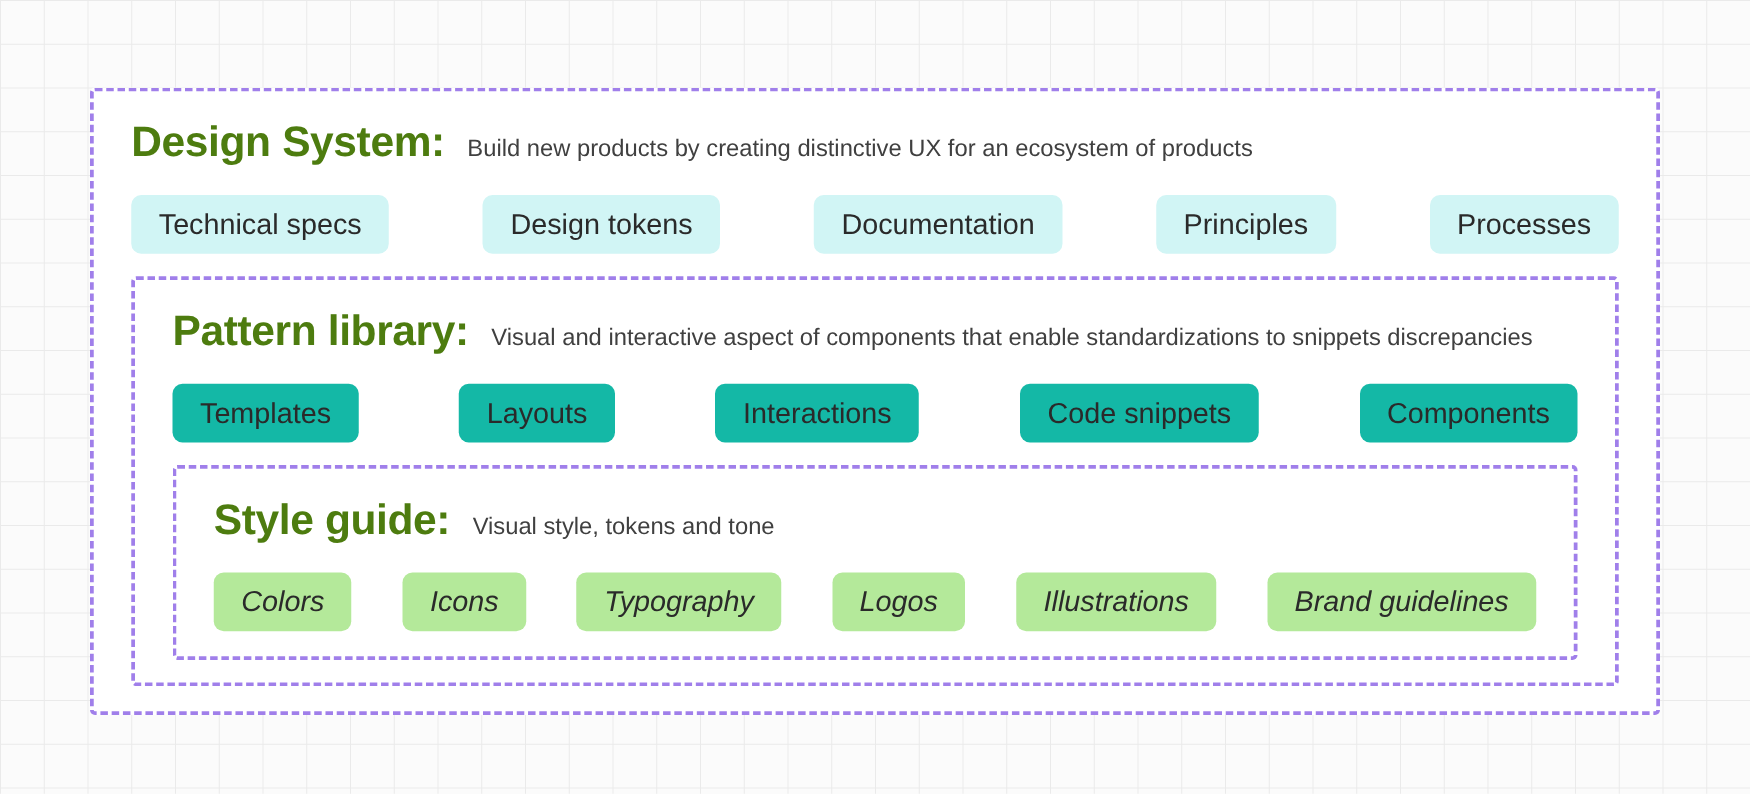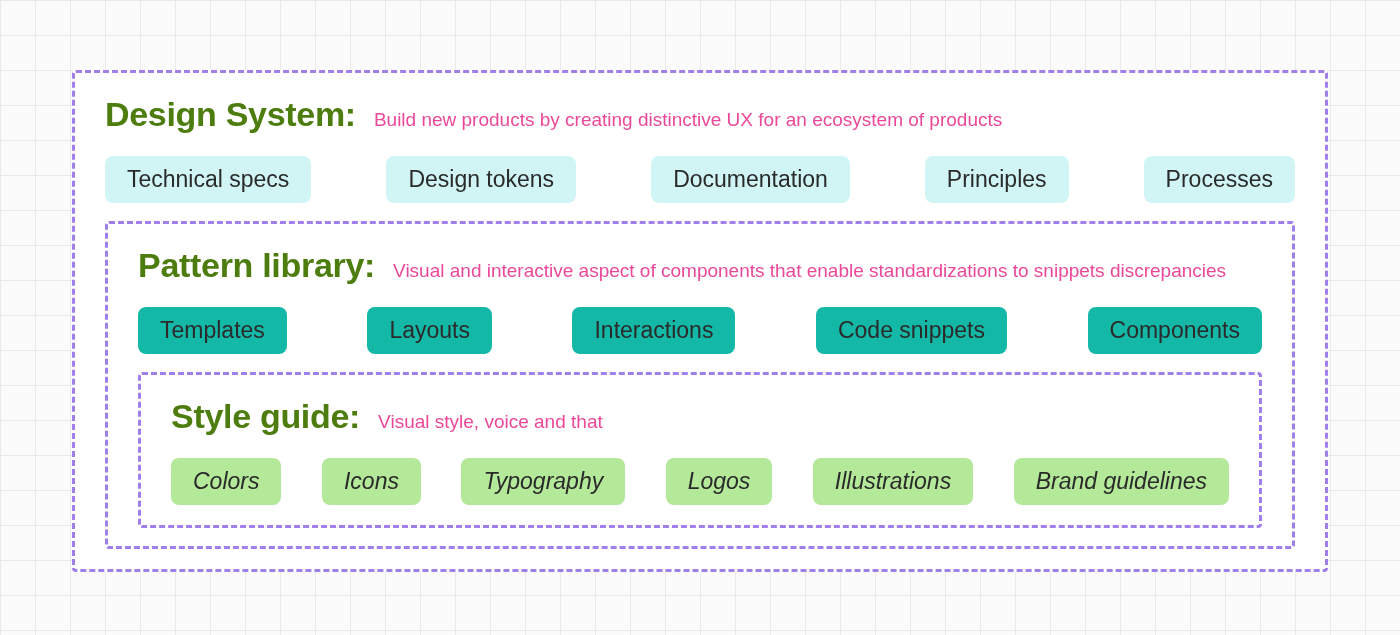--- a/index.html
+++ b/index.html
@@ -33,21 +33,21 @@
     margin-bottom: 22px;
   }
   .heading-row h2 {
     font-size: 34px;
     font-weight: 700;
     letter-spacing: -0.3px;
     color: #4d7c0f;
   }
   .heading-row .desc {
     font-size: 19px;
-    color: #ec4899;
+    color: #404040;
     font-weight: 400;
   }
 
   .chips {
     display: flex;
     flex-wrap: wrap;
     gap: 40px;
     row-gap: 14px;
     justify-content: space-between;
   }
@@ -88,21 +88,21 @@
       <span class="chip chip-pink">Templates</span>
       <span class="chip chip-pink">Layouts</span>
       <span class="chip chip-pink">Interactions</span>
       <span class="chip chip-pink">Code snippets</span>
       <span class="chip chip-pink">Components</span>
     </div>
 
     <div class="box style">
       <div class="heading-row">
         <h2>Style guide:</h2>
-        <span class="desc">Visual style, voice and that</span>
+        <span class="desc">Visual style, tokens and tone</span>
       </div>
       <div class="chips">
         <span class="chip chip-green">Colors</span>
         <span class="chip chip-green">Icons</span>
         <span class="chip chip-green">Typography</span>
         <span class="chip chip-green">Logos</span>
         <span class="chip chip-green">Illustrations</span>
         <span class="chip chip-green">Brand guidelines</span>
       </div>
     </div>

